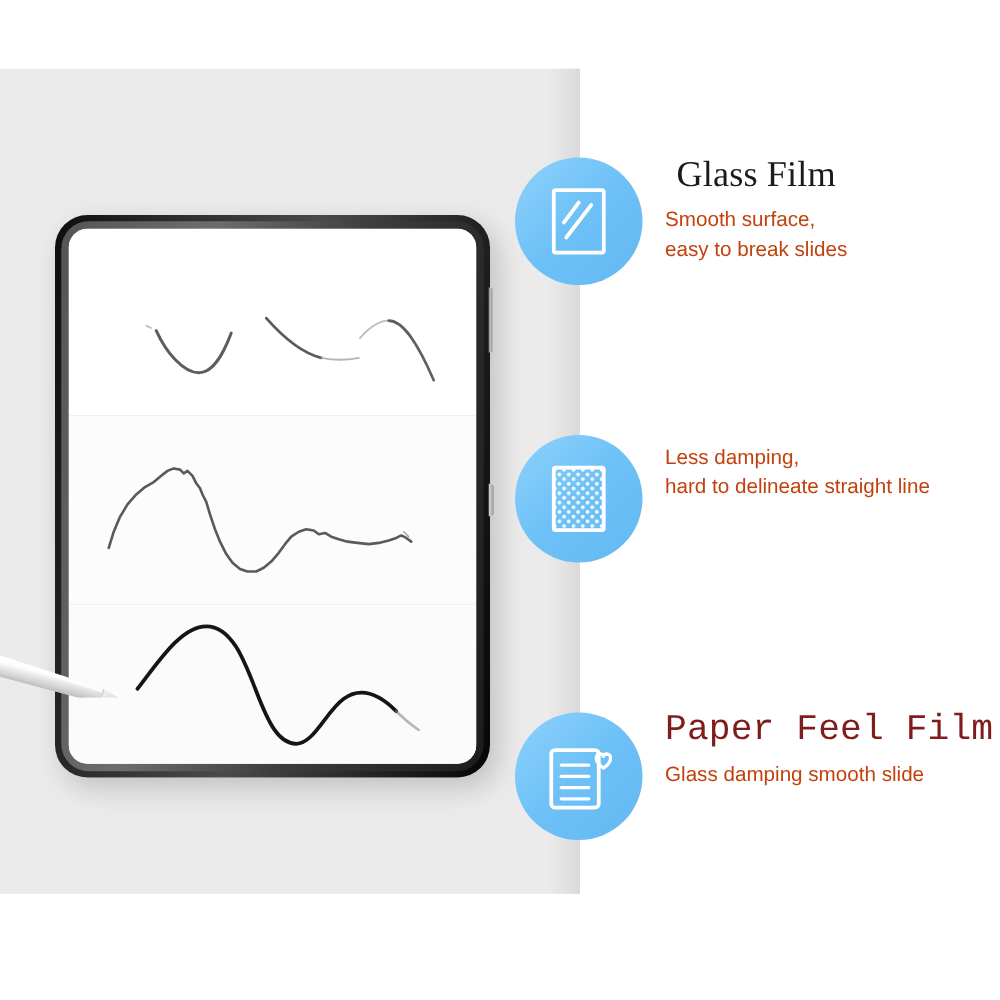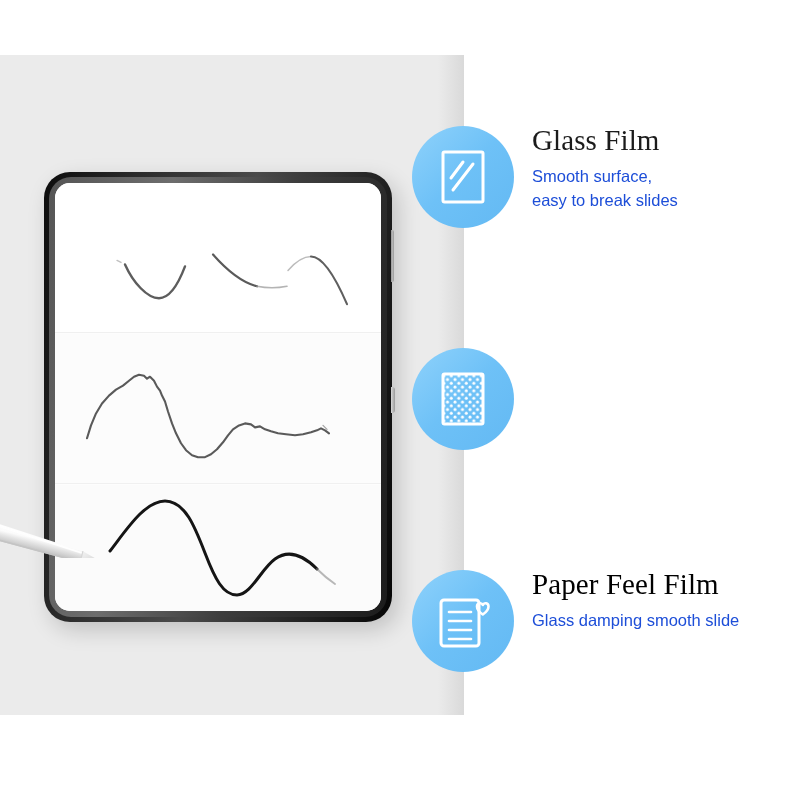--- a/index.html
+++ b/index.html
@@ -146,28 +146,29 @@
     margin-left: 18px;
     padding-top: 2px;
   }
   .feature-title {
     font-family: "Liberation Serif", serif;
     font-size: 29px;
     line-height: 1.12;
     color: #1b1b1b;
     letter-spacing: .1px;
     white-space: nowrap;
-  }
-  .feature-title.accent { color: #000000; }
+    text-align: center;
+  }
+  .feature-title.accent { color: #7f1d1d; font-family: Liberation Mono, monospace; }
   .feature-desc {
     margin-top: 9px;
     font-family: "Liberation Sans", sans-serif;
     font-size: 16.5px;
     line-height: 1.42;
-    color: #1d4ed8;
+    color: #c2410c;
     white-space: pre-line;
   }
 </style>
 </head>
 <body>
 
 <div id="stage">
 
   <div class="backdrop-panel"></div>
 
@@ -259,20 +260,22 @@
         <defs>
           <pattern id="dots" width="7.5" height="7.5" patternUnits="userSpaceOnUse">
             <circle cx="2" cy="2" r="1.5" fill="#ffffff"></circle>
             <circle cx="5.8" cy="5.8" r="1.5" fill="#ffffff"></circle>
           </pattern>
         </defs>
         <rect x="5" y="4" width="40" height="50" rx="1.5" fill="url(#dots)" stroke="#ffffff" stroke-width="3"></rect>
       </svg>
     </div>
     <div class="feature-text">
+      <div class="feature-desc">Less damping,
+hard to delineate straight line</div>
     </div>
   </div>
 
   <div class="feature f3">
     <div class="feature-icon">
       <svg width="54" height="58" viewBox="0 0 54 58">
         <rect x="5" y="8" width="38" height="46" rx="3" fill="none" stroke="#ffffff" stroke-width="3"></rect>
         <line x1="13" y1="20" x2="35" y2="20" stroke="#ffffff" stroke-width="2.6" stroke-linecap="round"></line>
         <line x1="13" y1="29" x2="35" y2="29" stroke="#ffffff" stroke-width="2.6" stroke-linecap="round"></line>
         <line x1="13" y1="38" x2="35" y2="38" stroke="#ffffff" stroke-width="2.6" stroke-linecap="round"></line>

